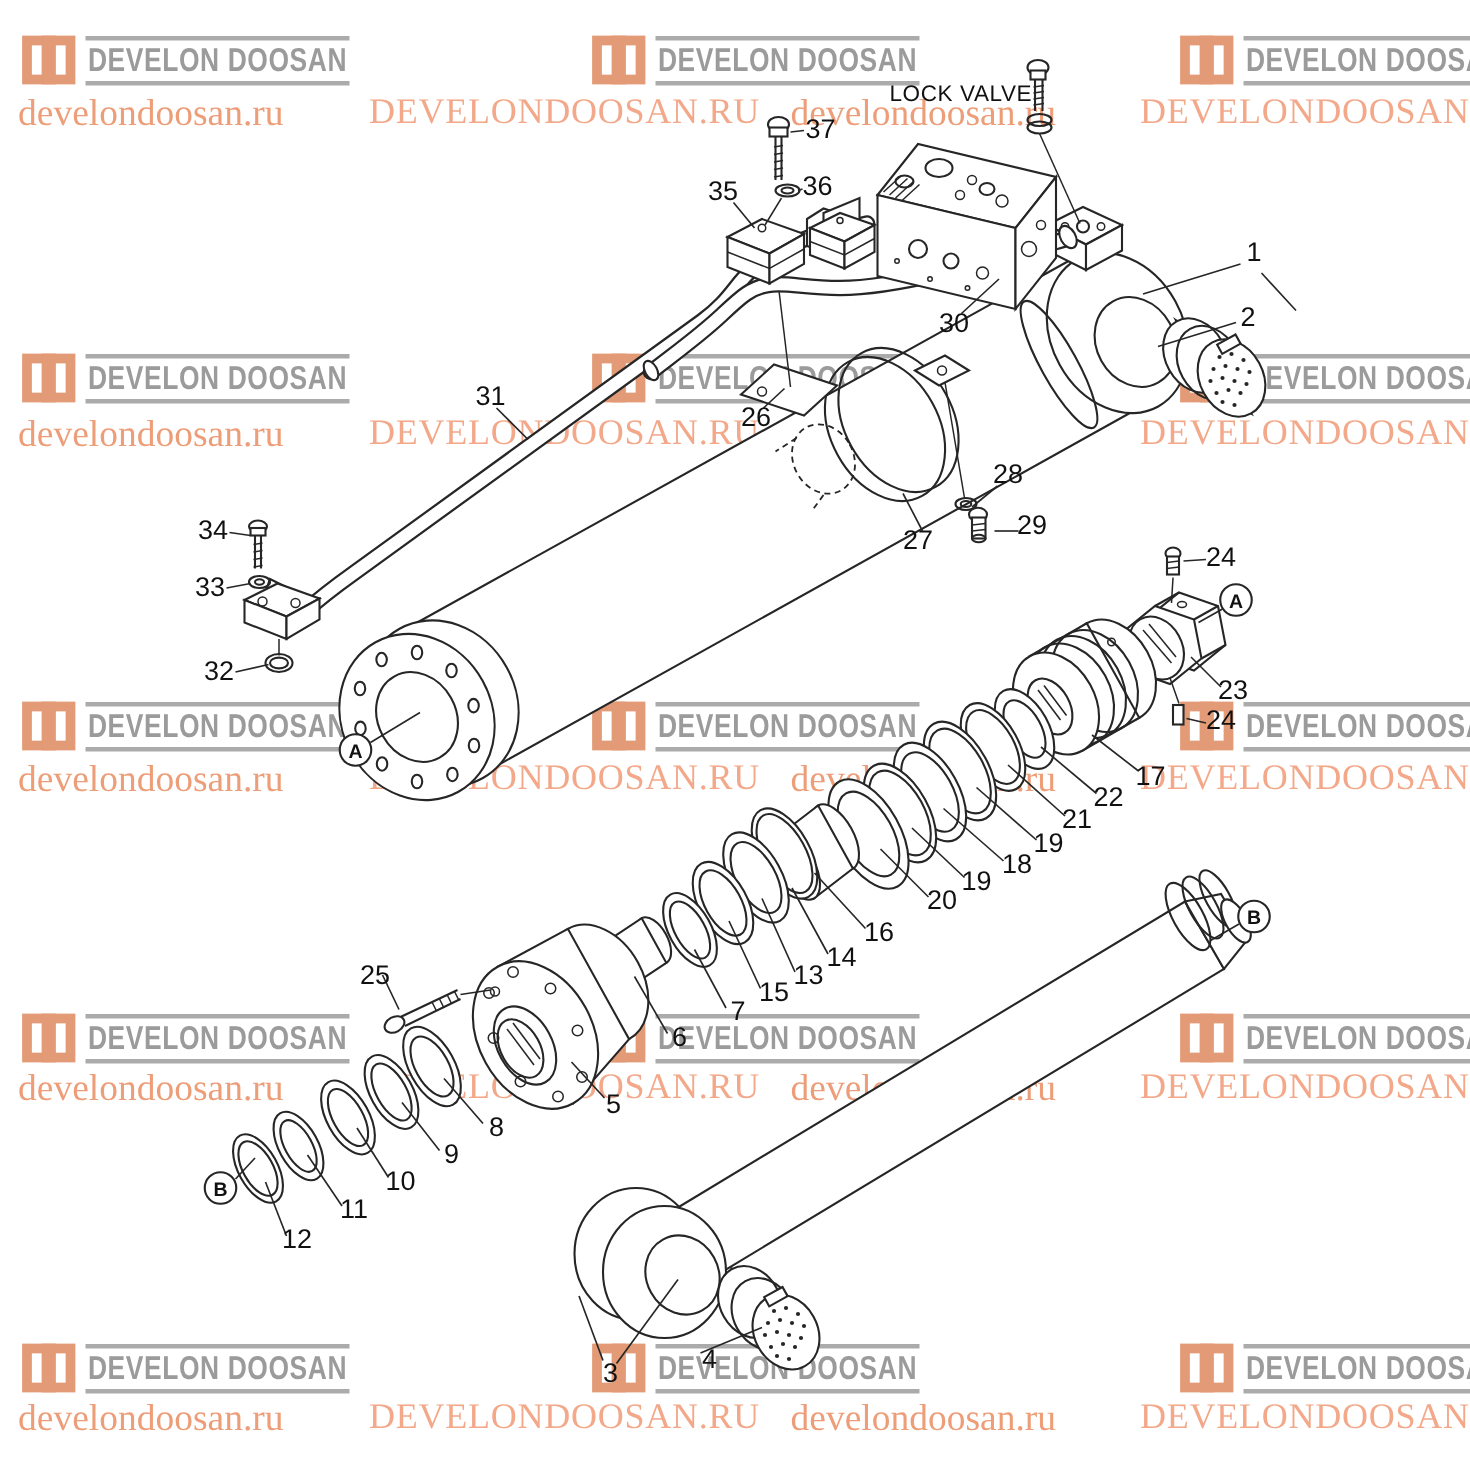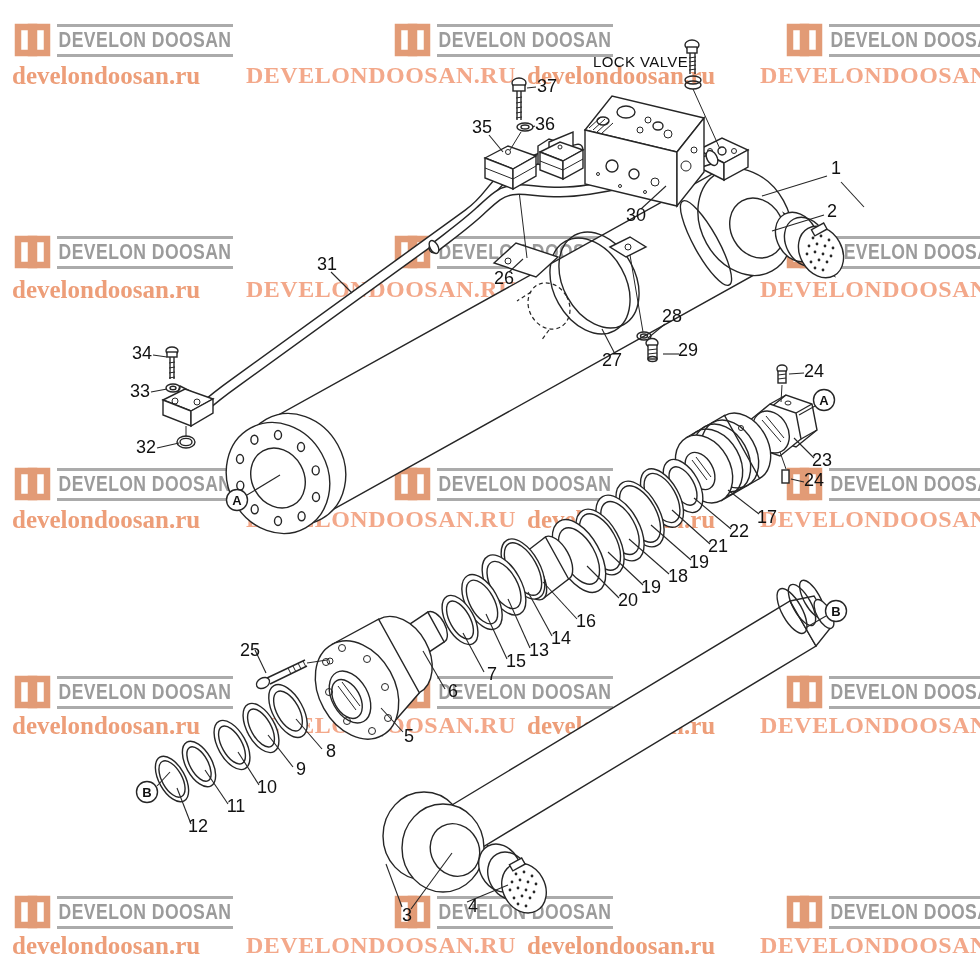--- a/index.html
+++ b/index.html
@@ -7,21 +7,21 @@
        font-family:"Liberation Sans",sans-serif;}
   
   #wm-layer{position:absolute;inset:0;z-index:0;}
   .wm-logo{position:absolute;display:flex;align-items:center;gap:6px;height:36px;}
   .wm-logo svg{flex:0 0 auto;}
   .wm-logo rect{stroke:#e29b76;}
   .wm-brand{display:inline-block;transform:scaleX(.8);transform-origin:left center;
     font-family:"Liberation Sans",sans-serif;font-weight:bold;font-size:22px;line-height:1;
     color:#9b9b9b;border-top:3px solid #ababab;border-bottom:3px solid #ababab;
     padding:2px 2px 3px 2px;white-space:nowrap;letter-spacing:.5px;}
-  .wm-url{position:absolute;font-family:"Liberation Serif",serif;font-weight:bold;white-space:nowrap;}
+  .wm-url{position:absolute;font-family:"Liberation Serif",serif;font-weight:normal;white-space:nowrap;}
   .wm-url.lc{font-size:25px;color:#ed9e79;letter-spacing:0;}
   .wm-url.uc{font-size:24px;color:#f3a88a;letter-spacing:.5px;}
   
   #diagram{position:absolute;inset:0;z-index:1;}
   .ln{stroke:#262626;stroke-width:1.4;fill:none;}
   .wh{stroke:#262626;stroke-width:1.4;fill:#ffffff;}
   .thin{stroke:#262626;stroke-width:1;fill:none;}
   .dash{stroke:#262626;stroke-width:1.2;fill:none;stroke-dasharray:4 3;}
   .lbl{font-family:"Liberation Sans",sans-serif;font-size:18px;fill:#111;text-anchor:middle;}
   .small-lbl{font-family:"Liberation Sans",sans-serif;font-size:15px;fill:#111;letter-spacing:.4px;}

